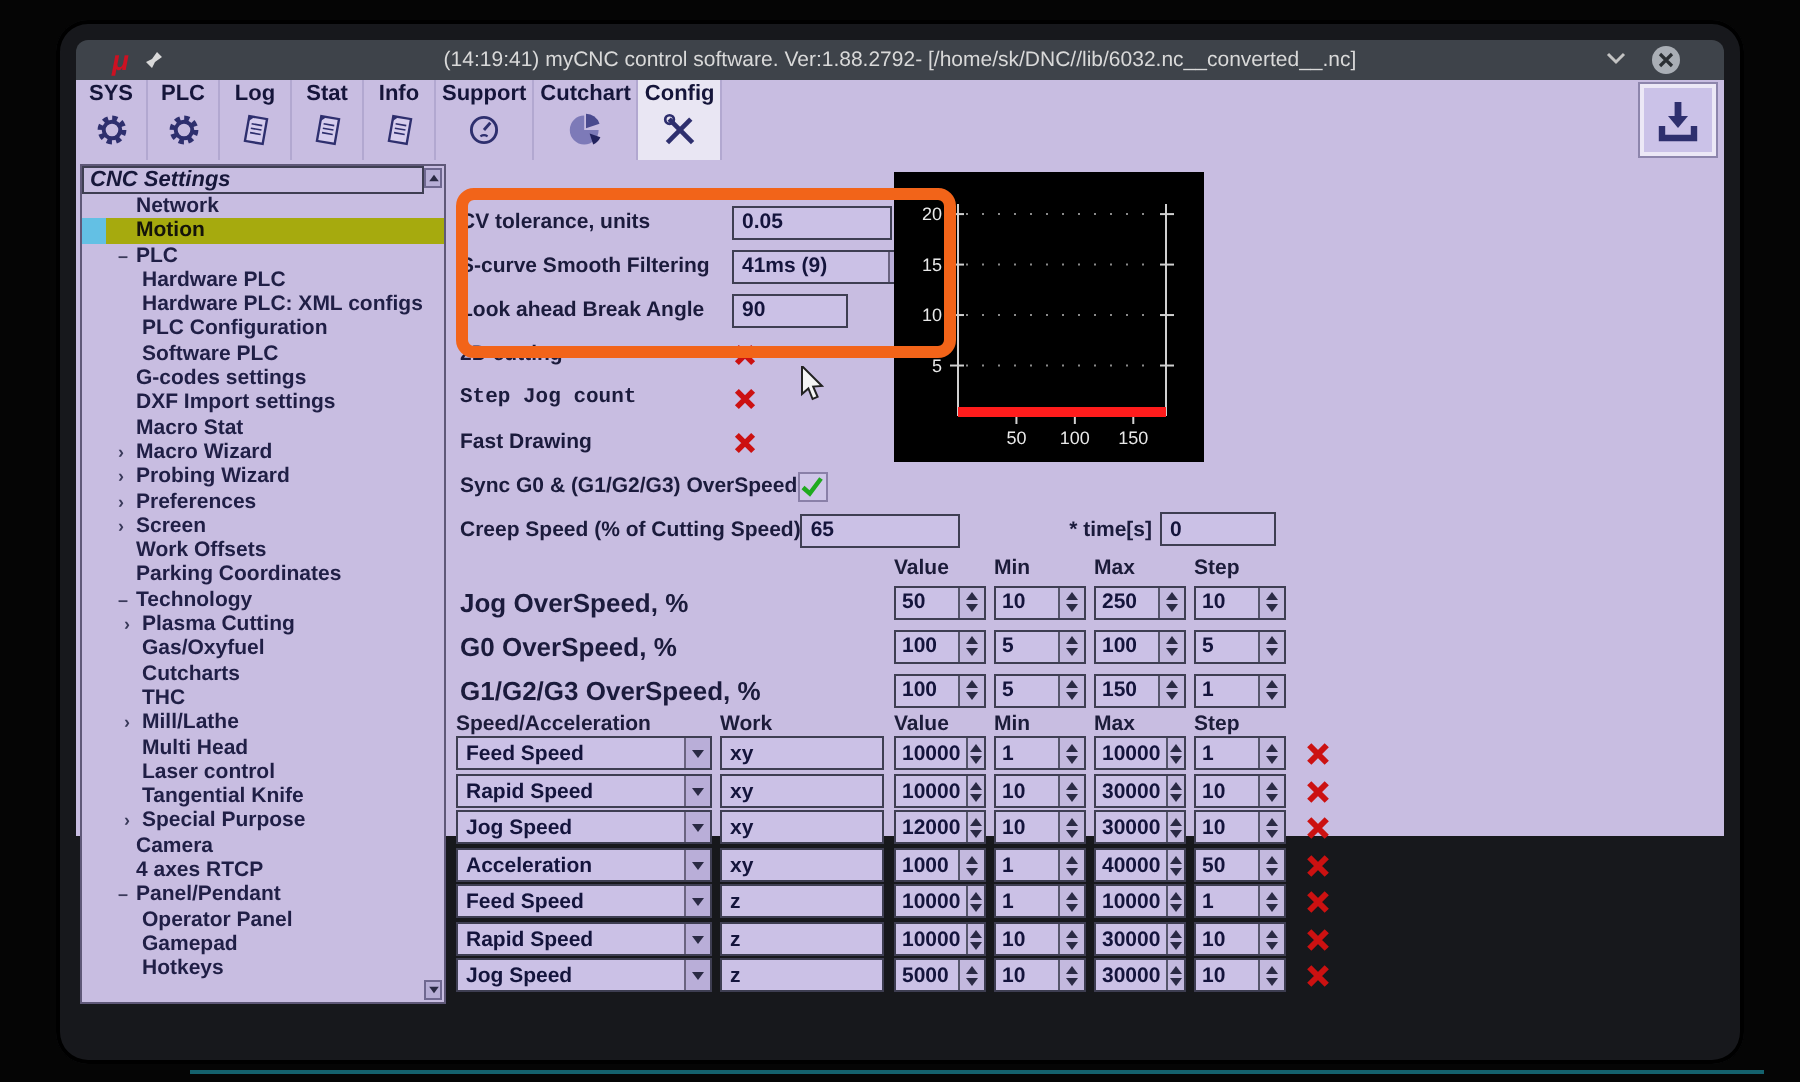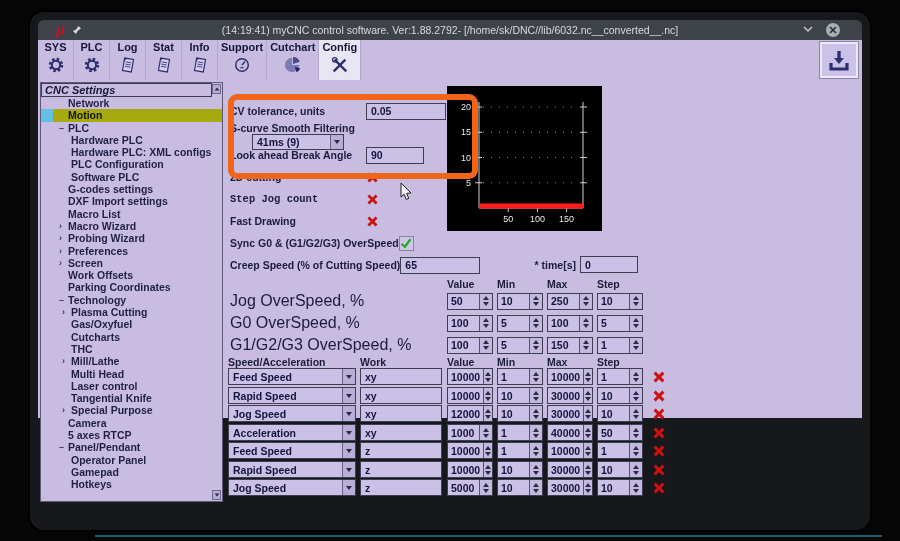--- a/index.html
+++ b/index.html
@@ -47,21 +47,21 @@
   .tri-dn{width:0;height:0;border-left:3px solid transparent;border-right:3px solid transparent;border-top:4px solid #2a2a44;}
   .tri-up{width:0;height:0;border-left:3px solid transparent;border-right:3px solid transparent;border-bottom:4px solid #2a2a44;}
   .chk{display:flex;align-items:center;}
   .chk.boxed{width:15px;height:15px;background:#cfc6e8;border:1px solid #8a80a8;align-items:center;justify-content:center;}
   .spin{width:46px;height:17px;border:1px solid #3e3e52;background:#cbc1e6;display:flex;flex:none;}
   .spin .sv{flex:1;font-size:10.5px;font-weight:600;color:#14143c;padding:1px 3px;display:flex;align-items:center;}
   .spin .sb{width:13px;border-left:1px solid #55556a;background:#c3b9de;display:flex;flex-direction:column;
     align-items:center;justify-content:center;gap:2px;}
   .hdr{position:absolute;font-size:10.5px;font-weight:600;color:#1c1c3a;}
   .orow{position:absolute;left:230px;height:22px;display:flex;align-items:center;}
-  .olabel{font-size:16px;font-weight:400;color:#1b1b3c;min-width:217px;white-space:nowrap;}
+  .olabel{font-size:13px;font-weight:700;color:#1b1b3c;min-width:217px;white-space:nowrap;}
   .gap4{margin-right:4px;}
   .srow{position:absolute;left:228px;height:17px;display:flex;align-items:center;}
   .del{margin-left:5px;display:flex;}
   
   #chart{position:absolute;left:447px;top:86px;width:155px;height:145px;background:#000;}
   
   .hlbox{position:absolute;left:228px;top:94px;width:250px;height:85px;border:6px solid #f26419;
     border-radius:9px;z-index:30;pointer-events:none;}
   .cursor{position:absolute;left:400px;top:183px;z-index:40;}
   .teal-line{position:absolute;left:95px;top:535px;width:787px;height:2px;background:#14616d;}
@@ -214,21 +214,21 @@
             <div class="ti">
               <span style="position: absolute; left: 30px;">Software PLC</span>
             </div>
             <div class="ti">
               <span style="position: absolute; left: 27px;">G-codes settings</span>
             </div>
             <div class="ti">
               <span style="position: absolute; left: 27px;">DXF Import settings</span>
             </div>
             <div class="ti">
-              <span style="position: absolute; left: 27px;">Macro List</span>
+              <span style="position: absolute; left: 27px;">Macro Stat</span>
             </div>
             <div class="ti">
               <span class="mk" style="left: 18px;">›</span>
               <span style="position: absolute; left: 27px;">Macro Wizard</span>
             </div>
             <div class="ti">
               <span class="mk" style="left: 18px;">›</span>
               <span style="position: absolute; left: 27px;">Probing Wizard</span>
             </div>
             <div class="ti">
@@ -276,21 +276,21 @@
               <span style="position: absolute; left: 30px;">Tangential Knife</span>
             </div>
             <div class="ti">
               <span class="mk" style="left: 21px;">›</span>
               <span style="position: absolute; left: 30px;">Special Purpose</span>
             </div>
             <div class="ti">
               <span style="position: absolute; left: 27px;">Camera</span>
             </div>
             <div class="ti">
-              <span style="position: absolute; left: 27px;">5 axes RTCP</span>
+              <span style="position: absolute; left: 27px;">4 axes RTCP</span>
             </div>
             <div class="ti">
               <span class="mk" style="left: 18px;">–</span>
               <span style="position: absolute; left: 27px;">Panel/Pendant</span>
             </div>
             <div class="ti">
               <span style="position: absolute; left: 30px;">Operator Panel</span>
             </div>
             <div class="ti">
               <span style="position: absolute; left: 30px;">Gamepad</span>
@@ -305,21 +305,21 @@
         <div class="scrollarrow" style="bottom:1px;">
             <span class="tri-dn" style="transform:scale(0.8)"></span>
           </div>
       </div>
 
       <div id="form-rows">
           <div class="frow" style="left: 192px; top: 60px;">
             <span class="flabel">CV tolerance, units</span>
             <span class="field" style="width: 80px;">0.05</span>
           </div>
-          <div class="frow" style="left: 192px; top: 82px; flex-direction: column;">
+          <div class="frow" style="left: 192px; top: 82px;">
             <span class="flabel">S-curve Smooth Filtering</span>
             <span class="select" style="width: 92px;">
               <span class="sval">41ms (9)</span>
     <span class="sarrow">
                 <span class="tri-dn"></span>
               </span>
             </span>
           </div>
           <div class="frow" style="left: 192px; top: 104px;">
             <span class="flabel">Look ahead Break Angle</span>

